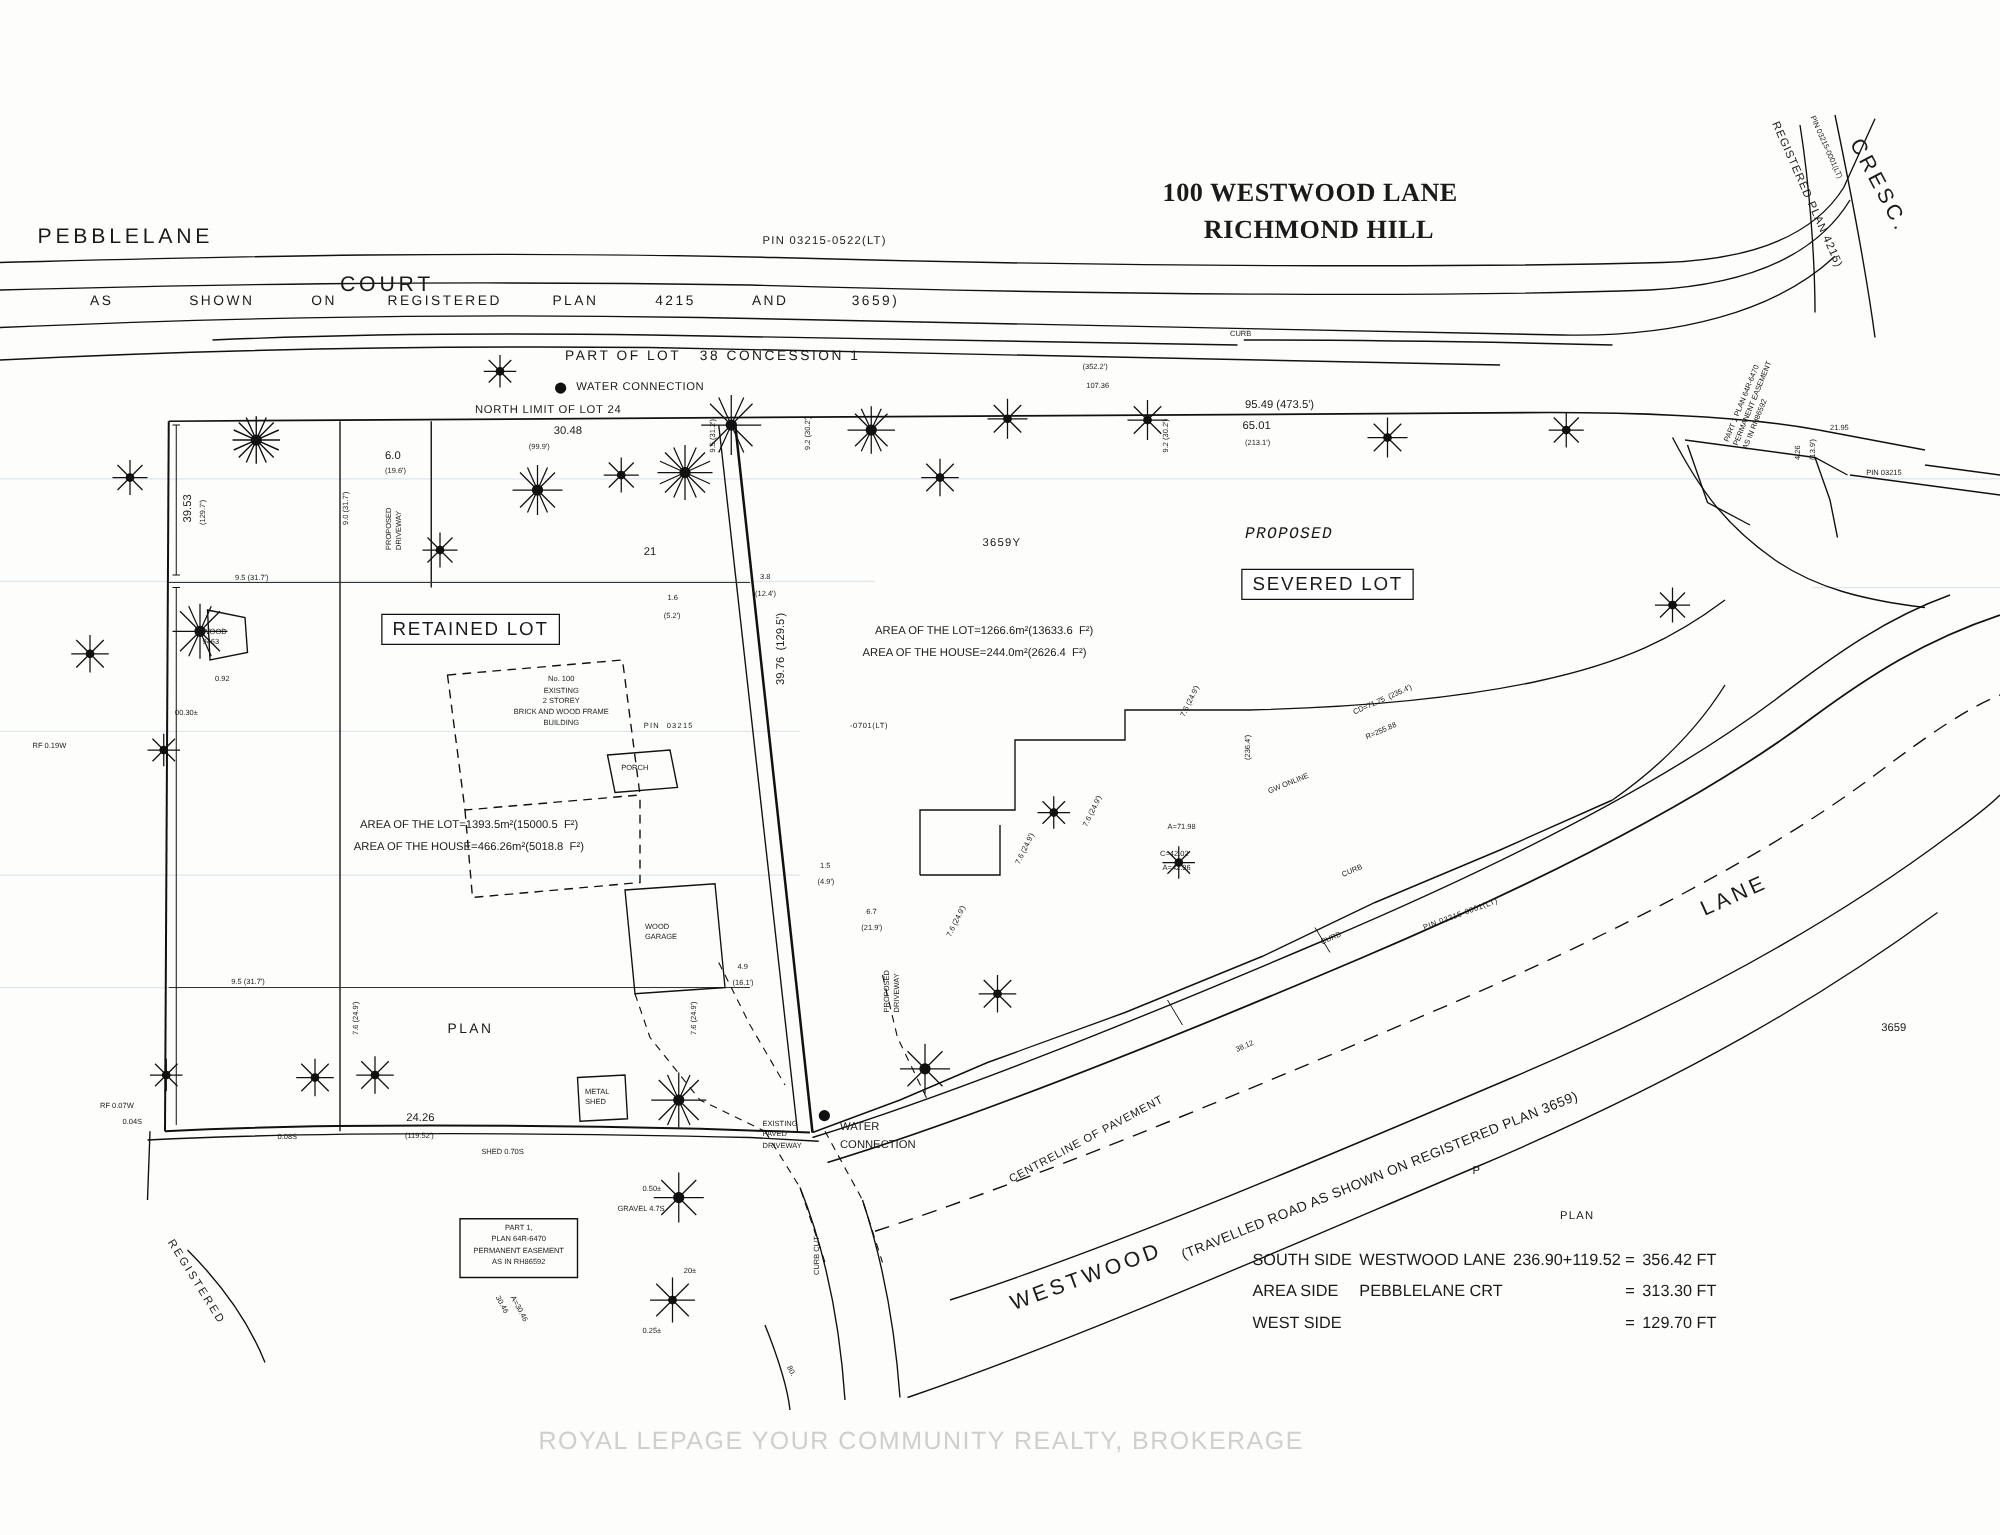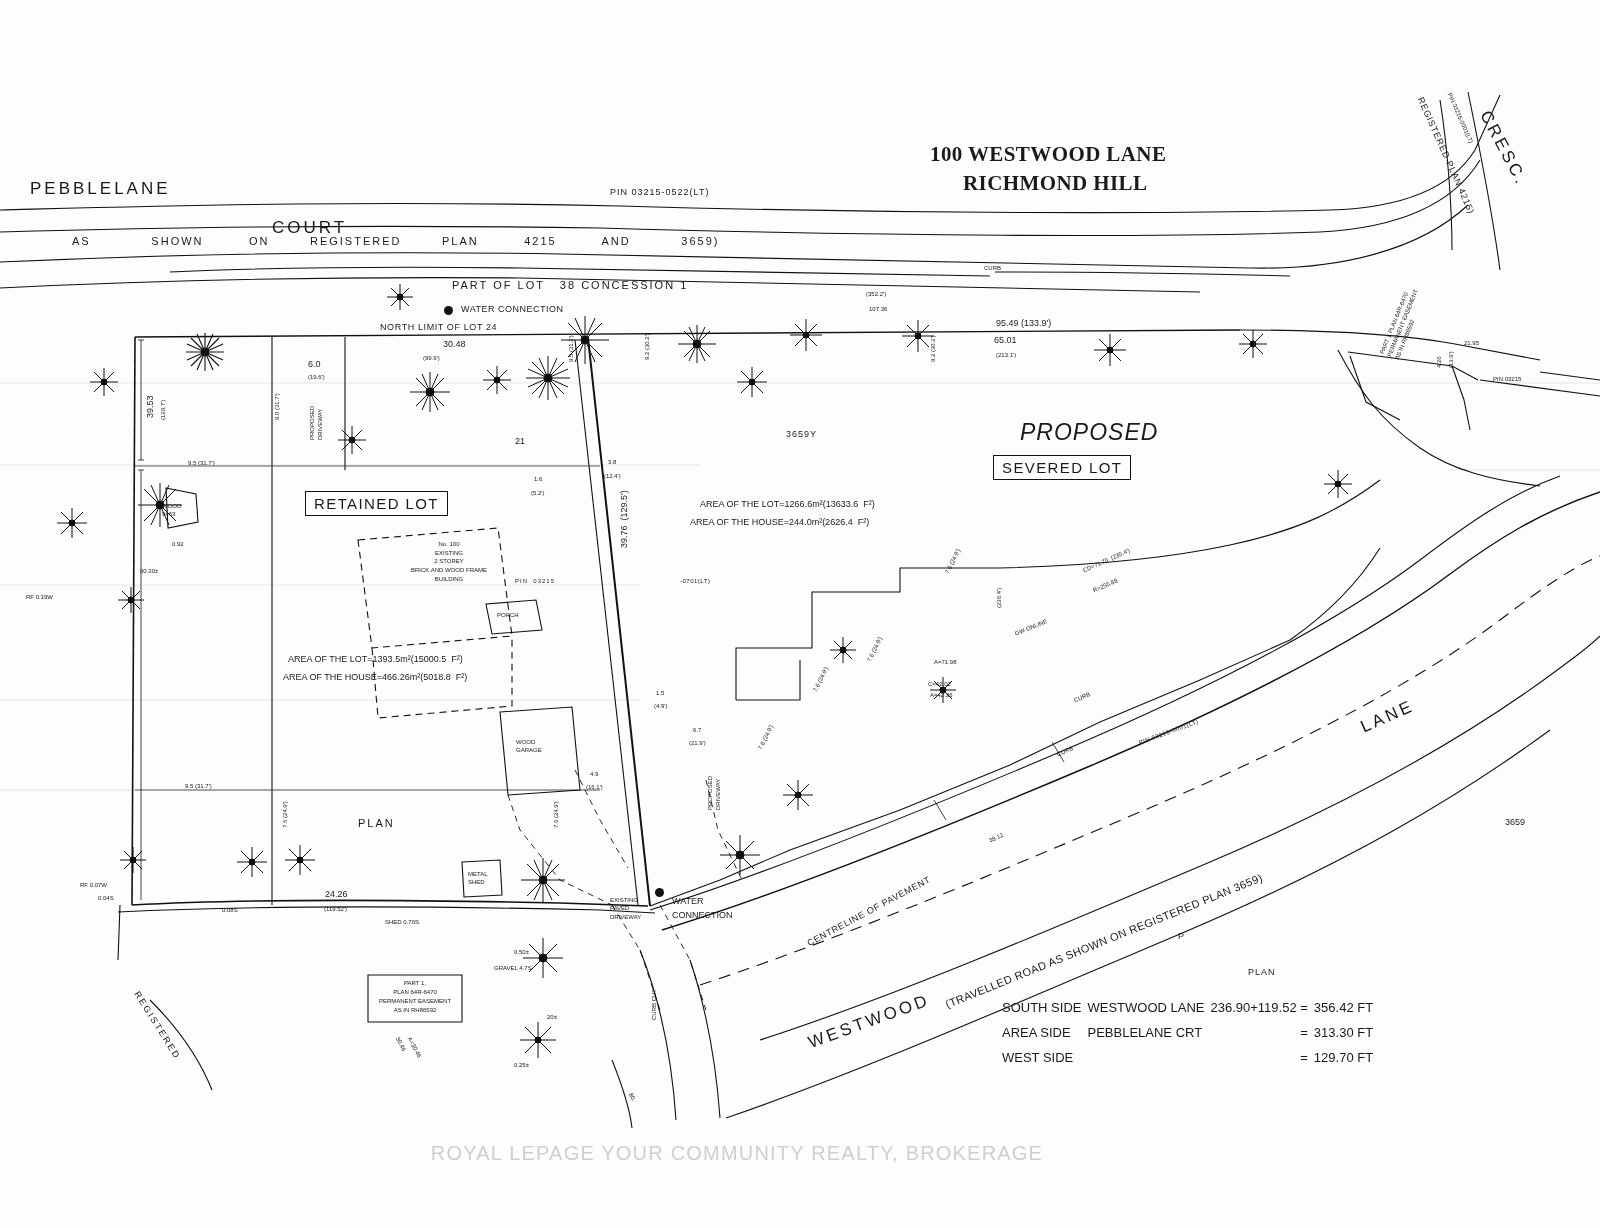--- a/index.html
+++ b/index.html
@@ -318,21 +318,21 @@
 
   <div class="dot" style="left:444px;top:306px;"></div>
   <div class="lbl sm" style="left:461px;top:305px;letter-spacing:.5px;">WATER CONNECTION</div>
 
   <div class="dot" style="left:655px;top:888px;"></div>
   <div class="lbl sm" style="left:672px;top:897px;">WATER</div>
   <div class="lbl sm" style="left:672px;top:911px;">CONNECTION</div>
 
   <div class="boxlabel" style="left:305px;top:491px;">RETAINED LOT</div>
   <div class="boxlabel" style="left:993px;top:455px;">SEVERED LOT</div>
-  <div class="lbl" style="left:1020px;top:420px;font-family:Liberation Sans, sans-serif;font-style:italic;font-size:23px;letter-spacing:1px;">PROPOSED</div>
+  <div class="lbl" style="left:996px;top:420px;font-family:Liberation Mono, monospace;font-style:italic;font-size:13px;letter-spacing:1px;">PROPOSED</div>
 
   <div class="lbl sm" style="left:288px;top:655px;">AREA OF THE LOT=1393.5m²(15000.5  F²)</div>
   <div class="lbl sm" style="left:283px;top:673px;">AREA OF THE HOUSE=466.26m²(5018.8  F²)</div>
   <div class="lbl sm" style="left:700px;top:500px;">AREA OF THE LOT=1266.6m²(13633.6  F²)</div>
   <div class="lbl sm" style="left:690px;top:518px;">AREA OF THE HOUSE=244.0m²(2626.4  F²)</div>
 
   <div class="lbl xtiny" style="left:394px;top:540px;text-align:center;width:110px;white-space:pre-line;line-height:1.45;">No. 100
 EXISTING
 2 STOREY
 BRICK AND WOOD FRAME
@@ -415,21 +415,21 @@
   <div class="lbl xtiny rot90" style="left:282px;top:828px;">7.6 (24.9')</div>
   <div class="lbl xtiny rot90" style="left:553px;top:828px;">7.6 (24.9')</div>
   <div class="lbl xtiny rotn" style="left:757px;top:748px;transform:rotate(-64deg);">7.6 (24.9')</div>
   <div class="lbl xtiny rotn" style="left:812px;top:690px;transform:rotate(-64deg);">7.6 (24.9')</div>
   <div class="lbl xtiny rotn" style="left:866px;top:660px;transform:rotate(-64deg);">7.6 (24.9')</div>
   <div class="lbl xtiny rotn" style="left:944px;top:572px;transform:rotate(-64deg);">7.6 (24.9')</div>
   <div class="lbl sm" style="left:325px;top:890px;">24.26</div>
   <div class="lbl xtiny" style="left:324px;top:906px;">(119.52')</div>
   <div class="lbl xtiny" style="left:866px;top:291px;">(352.2')</div>
   <div class="lbl xtiny" style="left:869px;top:306px;">107.36</div>
-  <div class="lbl sm" style="left:996px;top:319px;">95.49 (133.9')</div>
+  <div class="lbl sm" style="left:996px;top:319px;">95.49 (473.5')</div>
   <div class="lbl sm" style="left:994px;top:336px;">65.01</div>
   <div class="lbl xtiny" style="left:996px;top:352px;">(213.1')</div>
   <div class="lbl xtiny" style="left:1464px;top:340px;">21.95</div>
   <div class="lbl xtiny rot90" style="left:1436px;top:368px;">4.26</div>
   <div class="lbl xtiny rot90" style="left:1448px;top:368px;">(13.9')</div>
   <div class="lbl xtiny rotn" style="left:1082px;top:568px;transform:rotate(-24deg);">CD=71.75  (235.4')</div>
   <div class="lbl xtiny rotn" style="left:1092px;top:588px;transform:rotate(-24deg);">R=255.88</div>
   <div class="lbl xtiny" style="left:934px;top:659px;">A=71.98</div>
   <div class="lbl xtiny" style="left:928px;top:681px;">C=42.02</div>
   <div class="lbl xtiny" style="left:930px;top:692px;">A=42.36</div>

